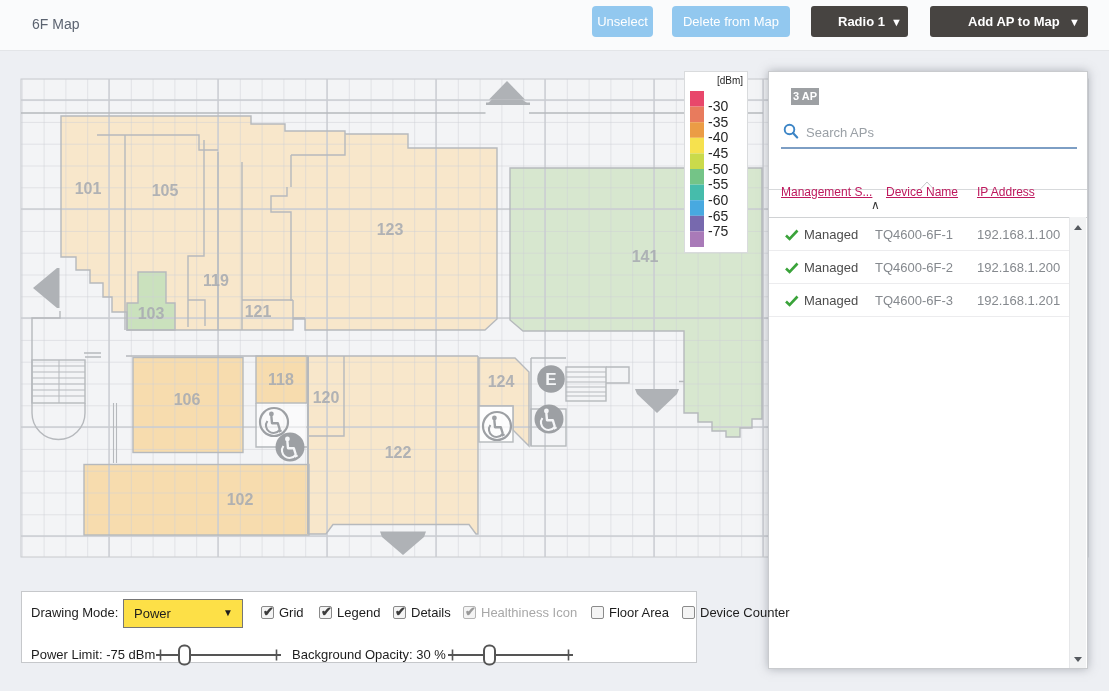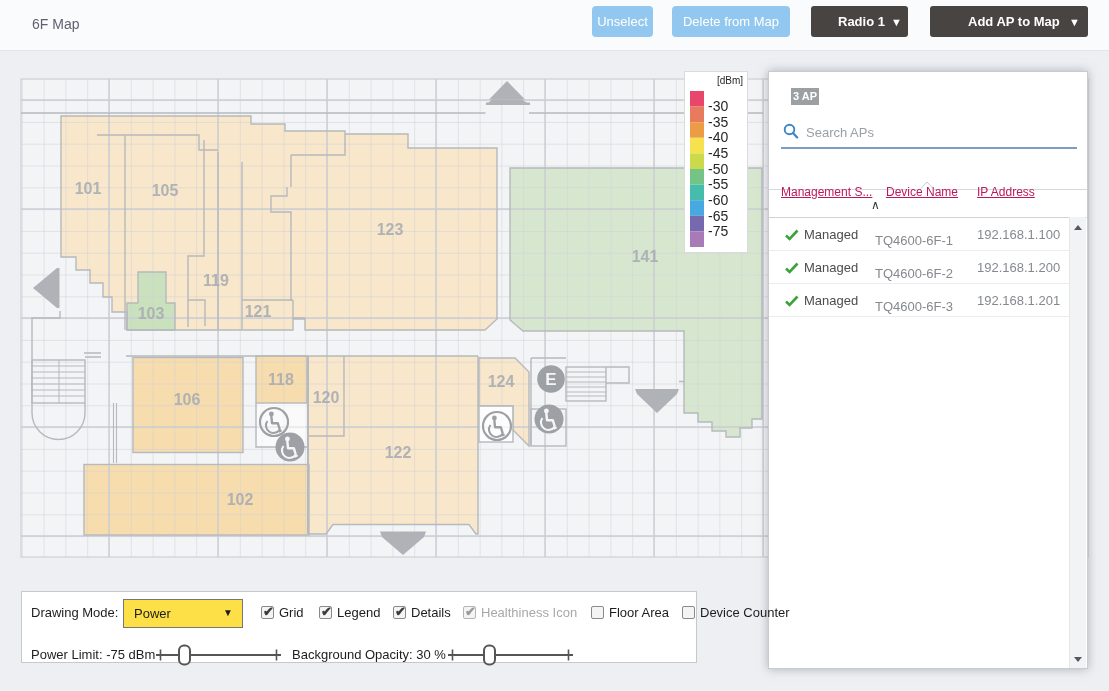--- a/index.html
+++ b/index.html
@@ -12,21 +12,21 @@
   .legend { position:absolute; left:684px; top:71px; width:64px; height:182px; background:#fff; border:1px solid #d9dbdd; z-index:3; }
   .panel { position:absolute; left:768px; top:71px; width:320px; height:598px; background:#fff; border:1px solid #c9cbce; box-shadow:0 0 9px rgba(110,115,125,.5); z-index:6; }
   .badge { position:absolute; left:22px; top:16px; width:28px; height:17px; background:#9da0a3; border-radius:0; color:#fff; font-size:11px; font-weight:bold; text-align:center; line-height:17px; }
   .searchtxt { position:absolute; left:37px; top:53px; font-size:13px; color:#9aa0a6; }
   .underline { position:absolute; left:12px; top:75px; width:296px; height:2px; background:#7d9ec4; }
   .hairline { position:absolute; left:0px; top:117px; width:318px; height:1px; background:#d7d9db; }
   .thead { position:absolute; font-size:12px; color:#be185d; text-decoration:underline; top:113px; }
   .trow { position:absolute; width:303px; height:33px; border-bottom:1px solid #ececee; font-size:13px; }
   .check { position:absolute; left:16px; top:11px; width:14px; height:12px; }
   .mgd { position:absolute; left:35px; top:9px; color:#4d4d4d; }
-  .dev { position:absolute; left:106px; top:9px; color:#85898e;margin-top:6px; }
+  .dev { position:absolute; left:106px; top:9px; color:#85898e; }
   .ip { position:absolute; left:208px; top:9px; color:#85898e; }
   .sbar { position:absolute; right:1px; top:145px; width:17px; height:451px; background:#f2f3f4; border-left:1px solid #e6e7e9; }
   .bottombox { position:absolute; left:21px; top:591px; width:676px; height:72px; background:#fff; border:1px solid #c6c8cb; z-index:7; font-size:13px; color:#1d1d1d; }
   .bb { position:absolute; white-space:nowrap; }
   .cb { position:absolute; width:13px; height:13px; border:1px solid #8a8a8a; background:#f4f4f4; border-radius:2px; }
   .cb .m { position:absolute; left:1px; top:-3px; font-size:13px; color:#3c3c3c; font-weight:bold; }
   .selbox { position:absolute; left:101px; top:7px; width:120px; height:29px; border:1px solid #767676; background:#fde047; }
 </style>
 </head>
 <body>

